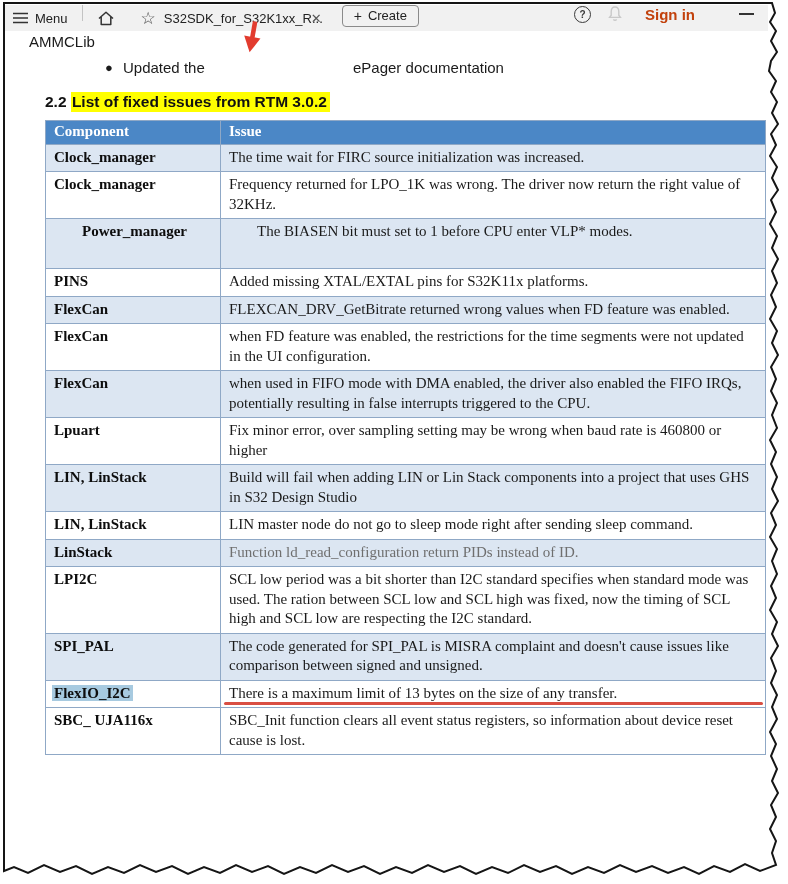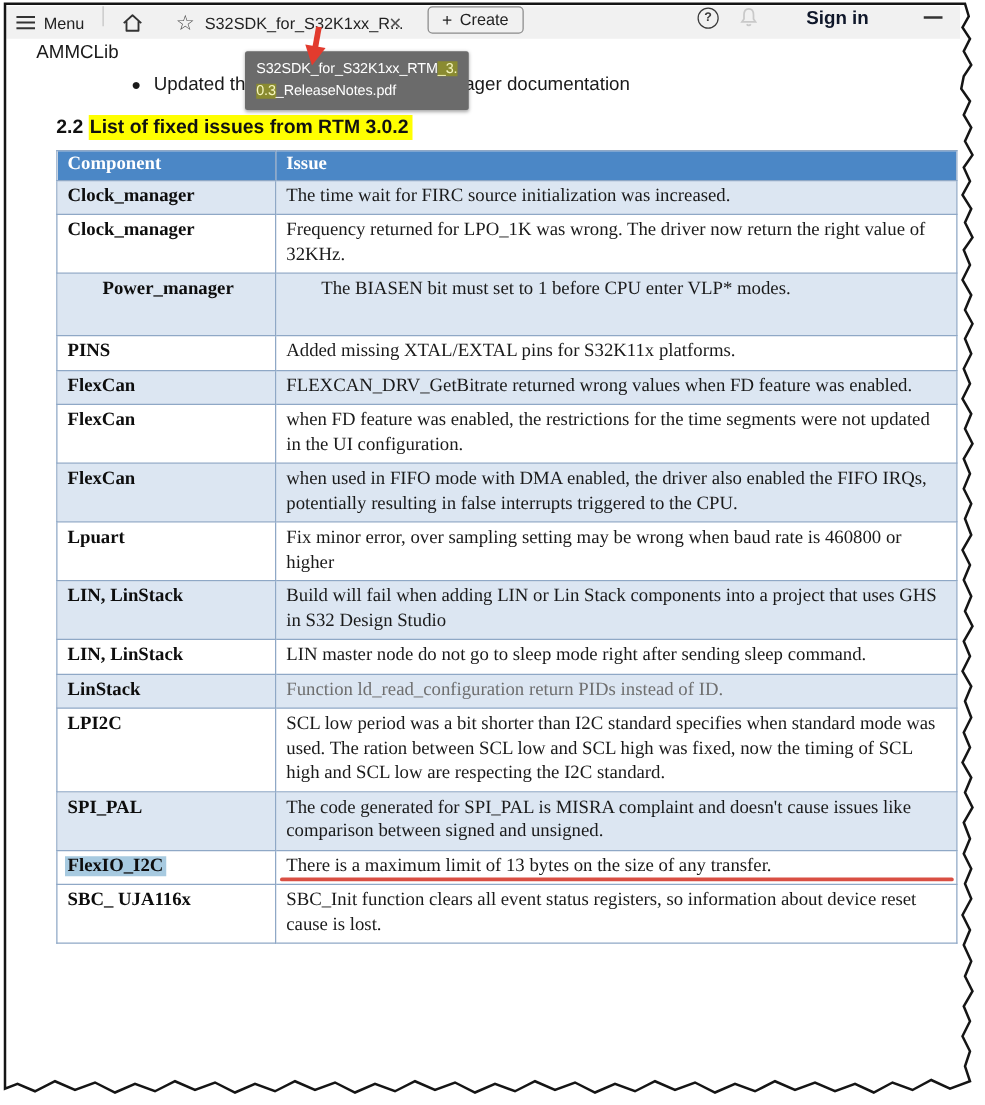--- a/index.html
+++ b/index.html
@@ -28,21 +28,21 @@
     border:1px solid #8a8a8a; border-radius:4px; padding:2px 11px 3px; color:#222;
     background:var(--toolbar-bg,#f1f1f1);
   }
   .plus-glyph { font-size:14px; line-height:1; color:#222; }
   .tb-right { margin-left:auto; display:flex; align-items:center; gap:16px; padding-right:14px; }
   .help-icon {
     width:15px; height:15px; border:1.6px solid #3a3a3a; border-radius:50%;
     display:flex; align-items:center; justify-content:center;
     font-size:10px; font-weight:bold; color:#3a3a3a;
   }
-  .signin-label { font-size:15px; font-weight:bold; color:#0f172a; margin-left:22px; }
+  .signin-label { font-size:15px; font-weight:bold; color:#c2410c; margin-left:6px; }
   .min-bar { width:15px; height:2px; background:#333; margin-left:28px; }
 
   
   .lib-title { position:absolute; left:29px; top:33px; font-size:15px; }
   .bullet-line { position:absolute; left:105px; top:59px; font-size:15px; }
   .bullet-glyph { position:absolute; left:0; top:1px; font-size:13px; }
   .bullet-prefix { position:absolute; left:18px; top:0; white-space:nowrap; }
   .bullet-suffix { position:absolute; left:248px; top:0; white-space:nowrap; }
 
   .tooltip {
@@ -121,24 +121,20 @@
   </div>
 
   <div class="lib-title">AMMCLib</div>
 
   <div class="bullet-line">
     <span class="bullet-glyph">●</span>
     <span class="bullet-prefix">Updated the</span>
     <span class="bullet-suffix">ePager documentation</span>
   </div>
 
-  <div class="tooltip">
-    <span>S32SDK_for_S32K1xx_RTM</span><span class="tt-hl">_3.</span><br>
-    <span class="tt-hl">0.3</span><span>_ReleaseNotes.pdf</span>
-  </div>
 
   <svg class="annotation-arrow" width="24" height="33" viewBox="0 0 24 33">
     <rect x="10" y="0" width="4.6" height="17" fill="var(--arrow-red,#e23b2e)"></rect>
     <polygon points="4,16 20.5,16 12.2,31.5" fill="var(--arrow-red,#e23b2e)"></polygon>
   </svg>
 
   <div class="section-heading">
     <span>2.2</span>
     <span class="hl-yellow">List of fixed issues from RTM 3.0.2</span>
   </div>

